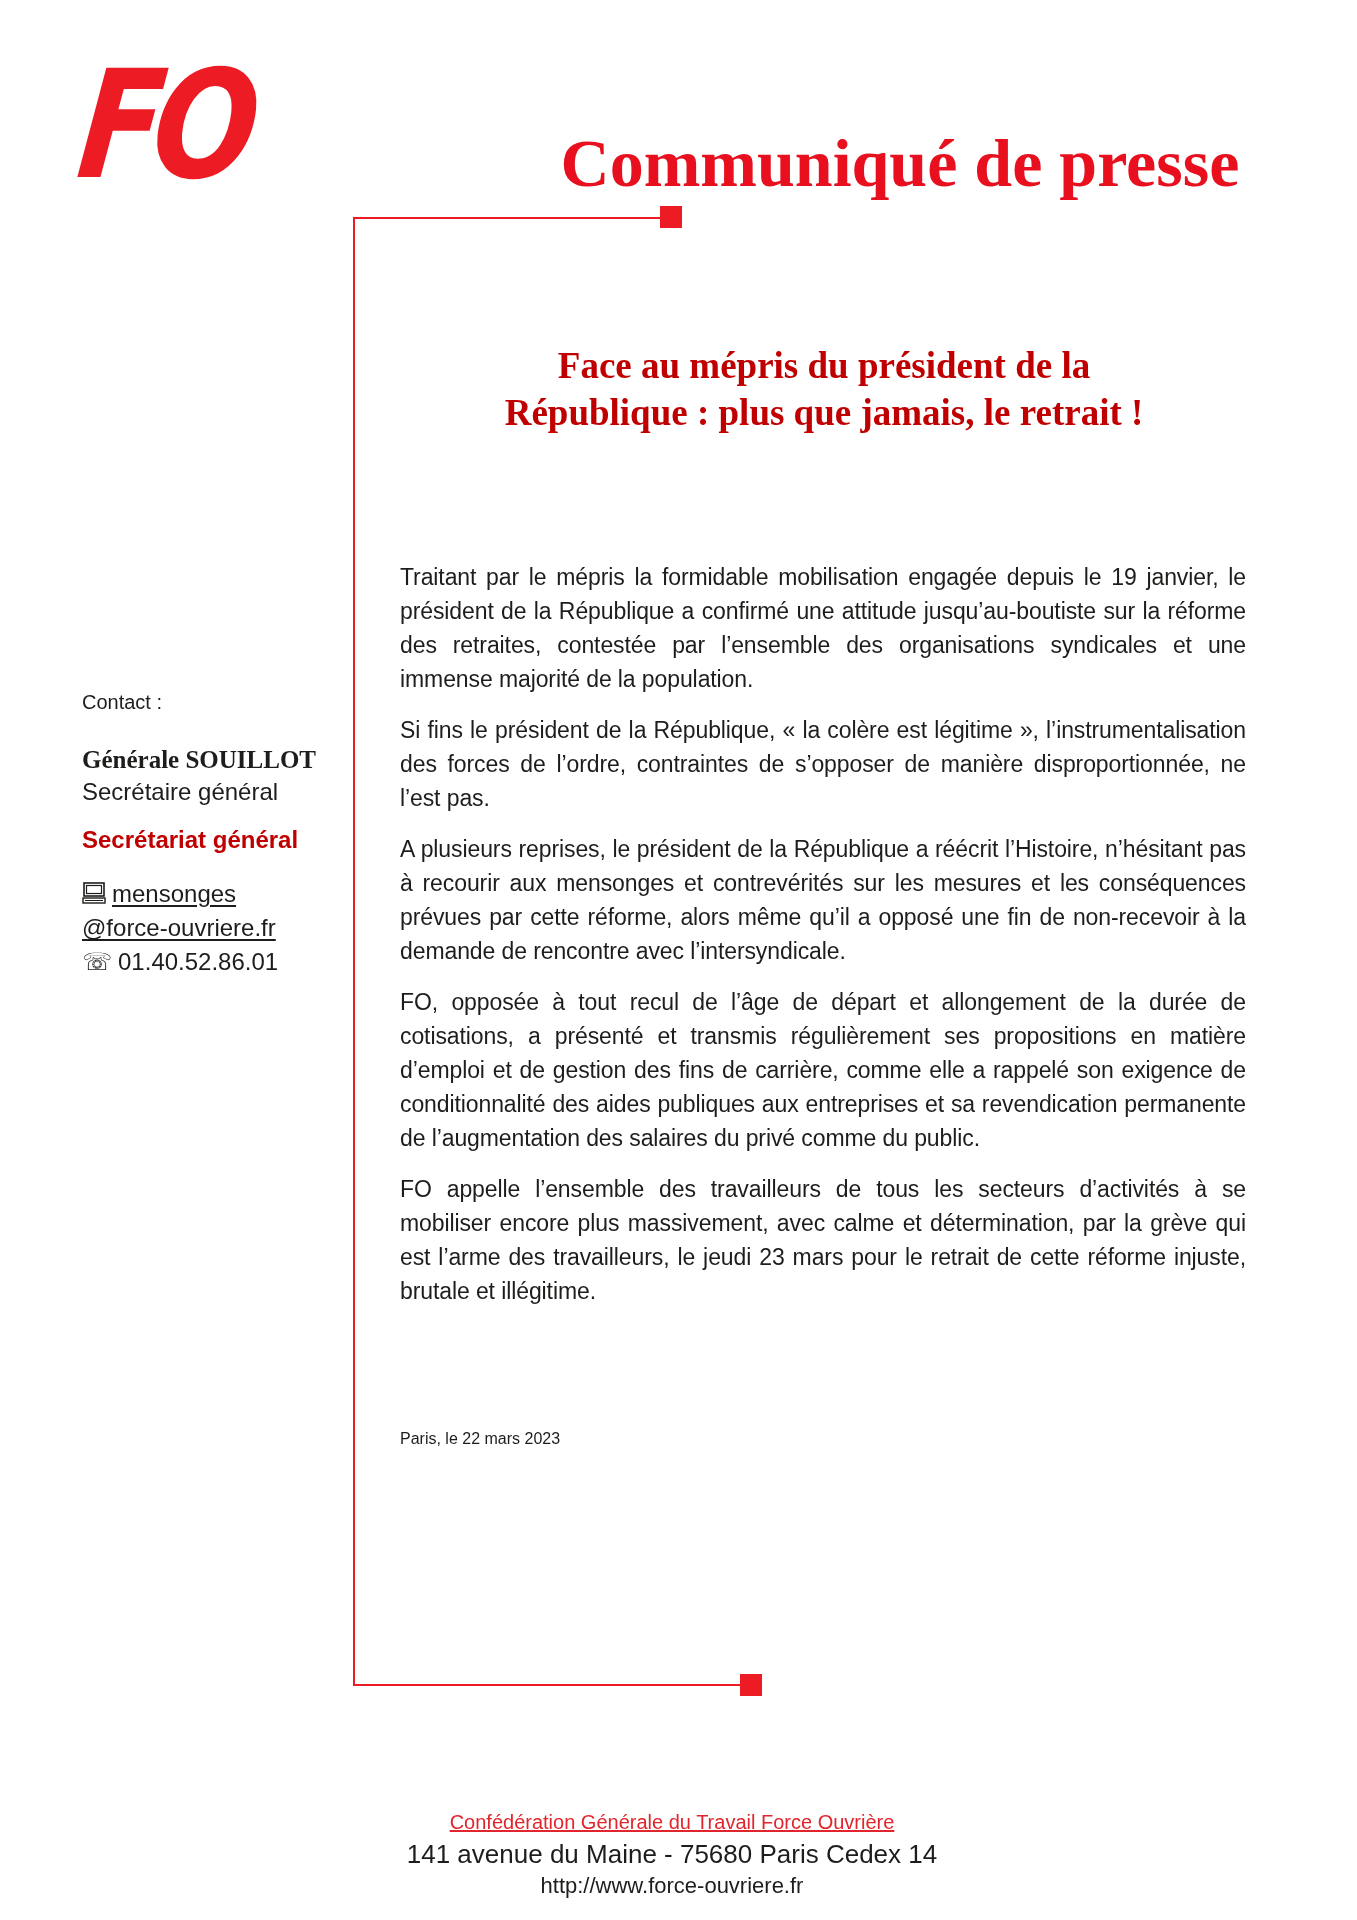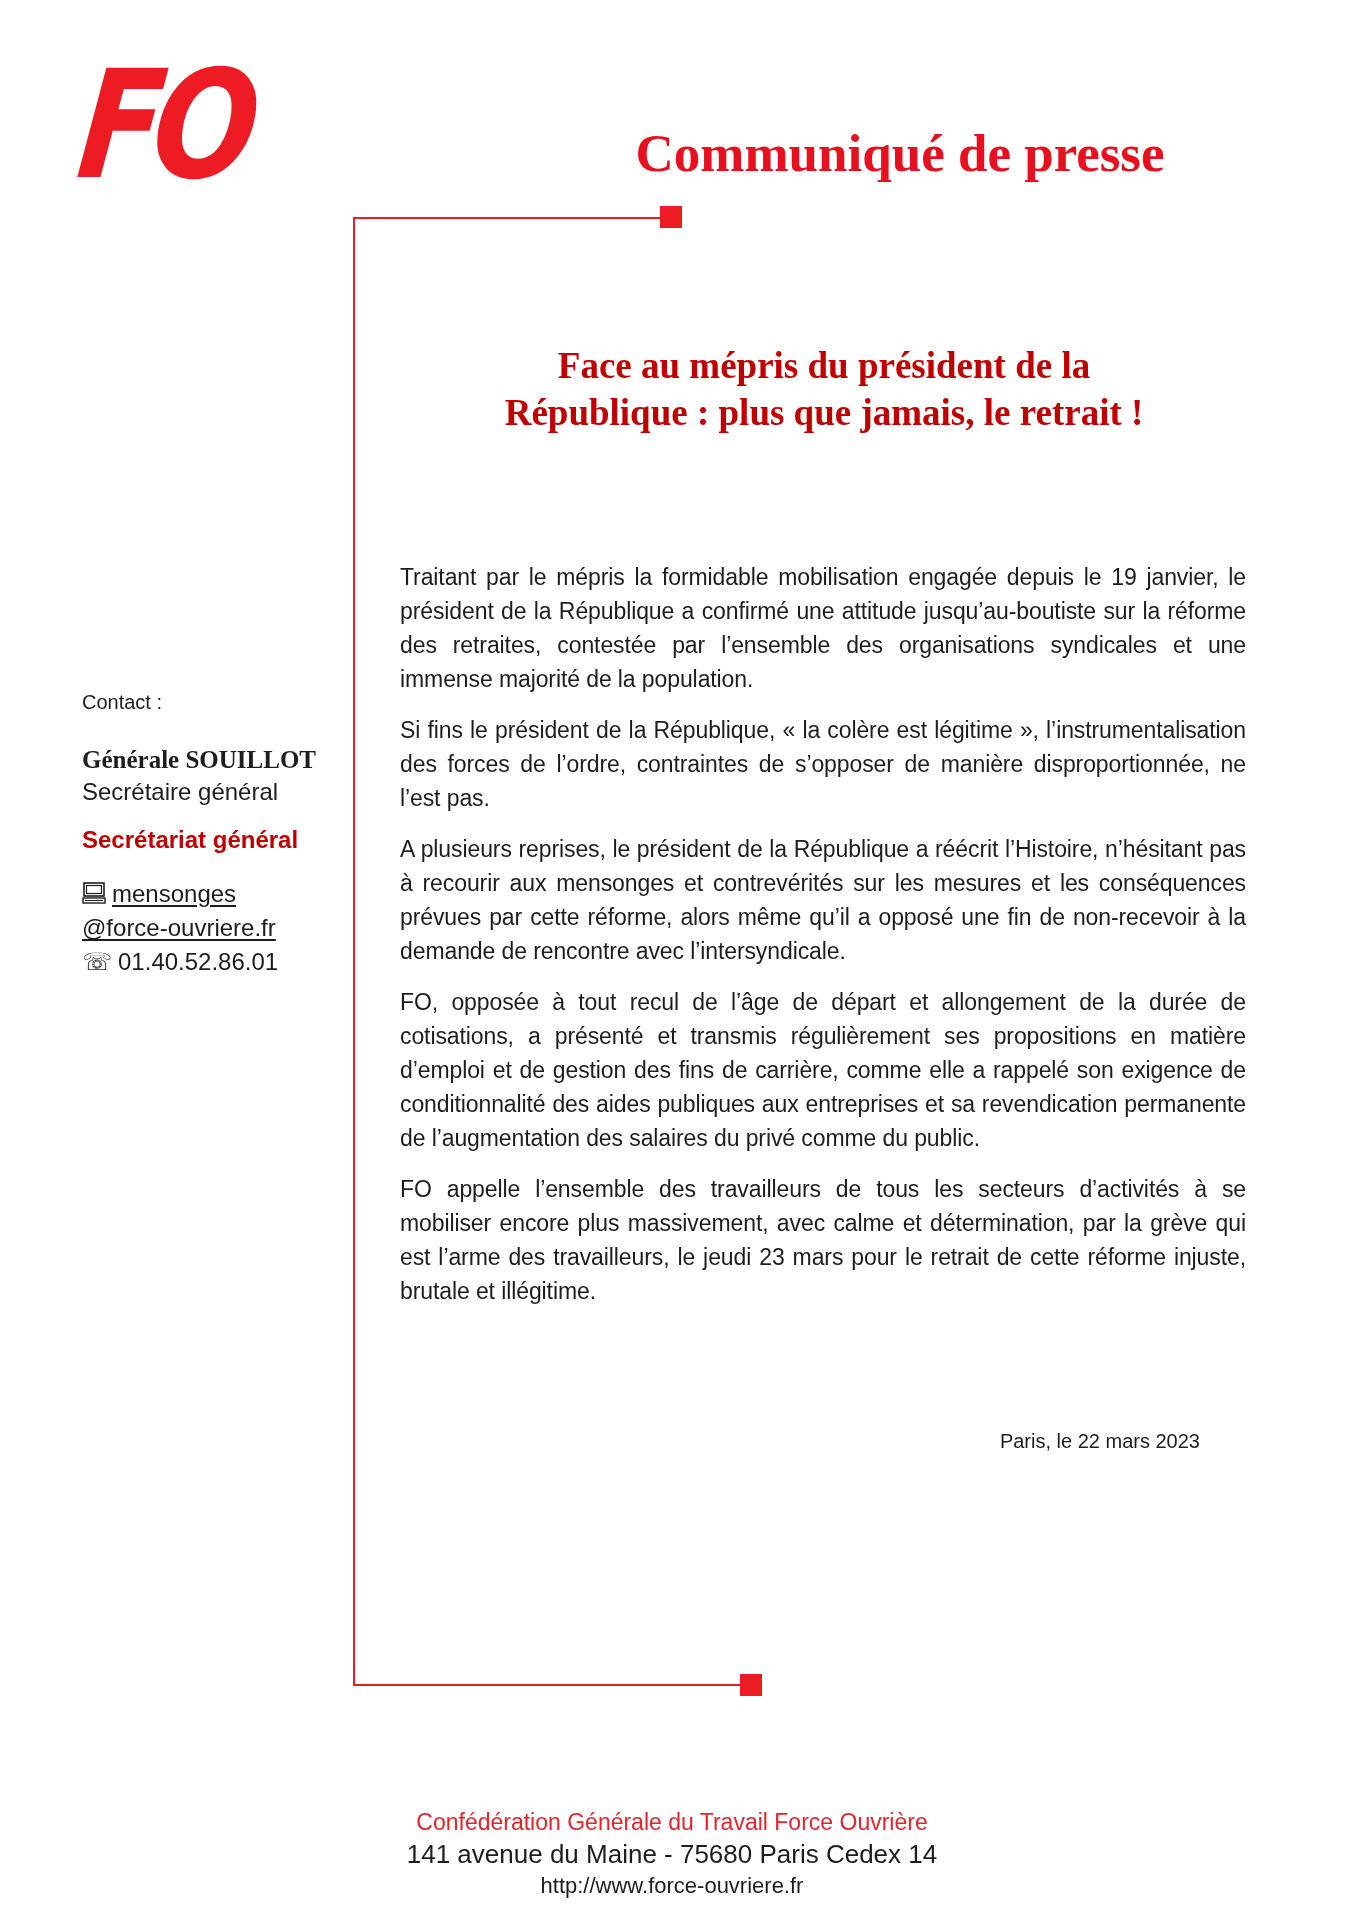--- a/index.html
+++ b/index.html
@@ -23,21 +23,21 @@
     transform:skewX(-6deg) scaleX(0.82);
     transform-origin:left top;
     user-select:none;
   }
   
   .press-title{
     position:absolute;left:520px;top:86px;width:760px;
     text-align:center;
     font-family:"Liberation Serif", serif;
     font-weight:bold;
-    font-size:53px;line-height:62px;
+    font-size:68px;line-height:62px;
     color:#e8101f;
   }
   
   .frame-v{position:absolute;left:353px;top:217px;width:2px;height:1469px;background:#ed1c24;}
   .frame-h-top{position:absolute;left:353px;top:217px;width:308px;height:2px;background:#ed1c24;}
   .frame-h-bottom{position:absolute;left:353px;top:1684px;width:388px;height:2px;background:#ed1c24;}
   .sq{position:absolute;width:22px;height:22px;background:#ed1c24;}
   .sq-top{left:660px;top:206px;}
   .sq-bottom{left:740px;top:1674px;}
   
@@ -68,28 +68,28 @@
   
   .body-col{
     position:absolute;left:400px;top:560px;width:846px;
     font-size:23px;line-height:34px;
     letter-spacing:-0.1px;
     text-align:justify;
   }
   .body-col p{margin:0 0 17px 0;}
   .dateline{
     position:absolute;left:400px;top:1430px;width:800px;
-    text-align:right;font-size:20px;
+    font-size:16px;
   }
   
   .footer{
     position:absolute;left:0;top:1806px;width:1344px;
     text-align:center;line-height:32px;
   }
-  .footer-org{color:#e0262c;font-size:23px;}
+  .footer-org{color:#e0262c;font-size:20px;text-decoration:underline;}
   .footer-address{font-size:26px;}
   .footer-url{font-size:22px;}
   .footer-url a{color:#1d1d1b;text-decoration:none;margin-top:40px;}
 </style>
 </head>
 <body>
 
 <div class="page">
 
   <div class="logo">FO</div>

